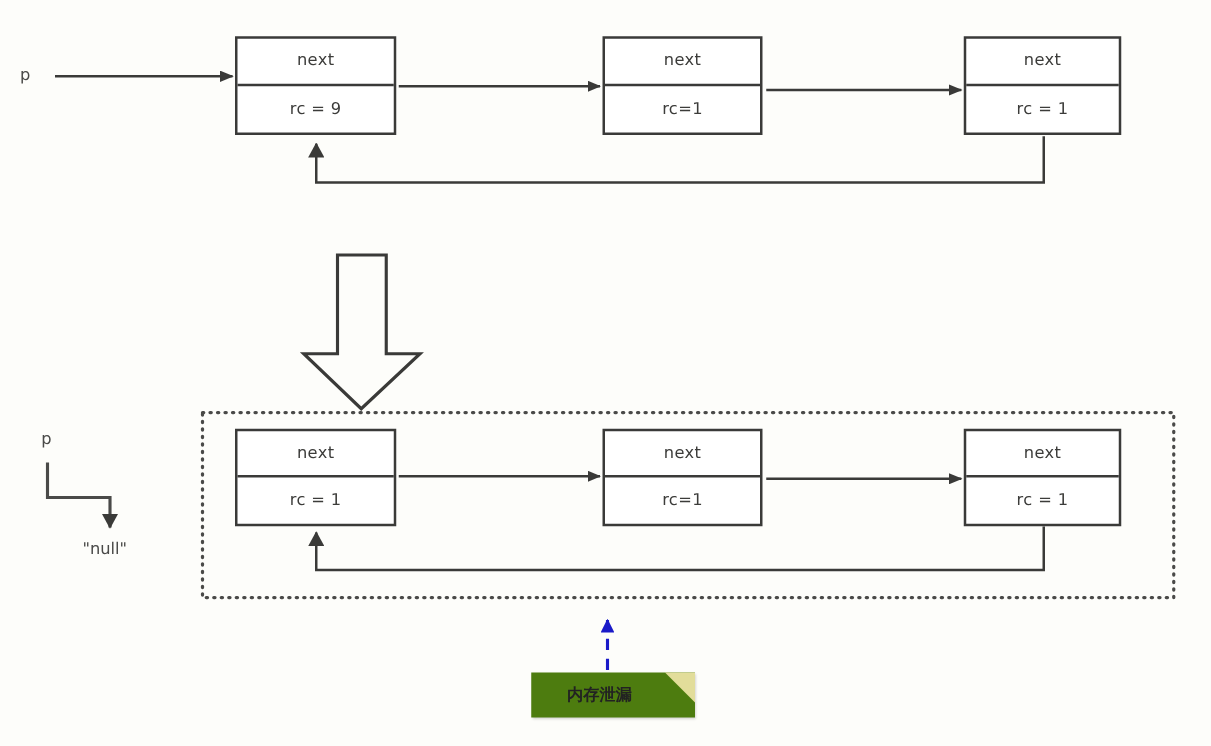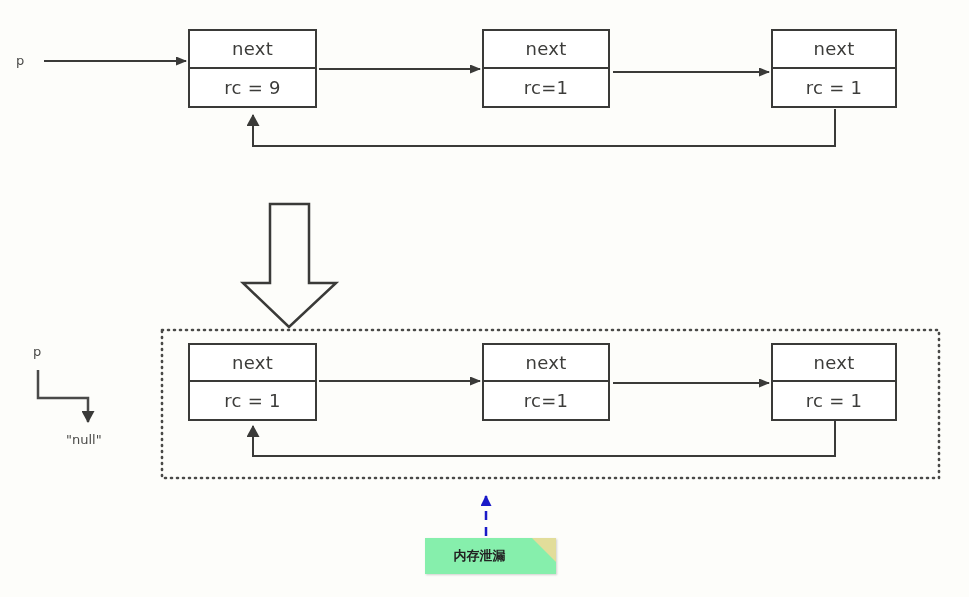--- a/index.html
+++ b/index.html
@@ -26,21 +26,21 @@
     position: absolute;
     border: 2px solid #3a3a38;
     background: #ffffff;
     box-sizing: border-box;
   }
   .node .cell {
     height: 50%;
     display: flex;
     align-items: center;
     justify-content: center;
-    font-size: 18px;
+    font-size: 13px;
     color: #3c3c3a;
     letter-spacing: 0.3px;
     box-sizing: border-box;
     text-align: center;
   }
   .node .cell.top {
     border-bottom: 2px solid #3a3a38;
   }
   
   .lbl {
@@ -49,21 +49,21 @@
     color: #4a4a48;
     white-space: nowrap;
   }
   
   .note {
     position: absolute;
     left: 425px;
     top: 538px;
     width: 131px;
     height: 36px;
-    background: #86efac;
+    background: #4d7c0f;
     box-shadow: 1px 1px 2px rgba(0,0,0,0.18);
   }
   .note .fold {
     position: absolute;
     right: 0;
     top: 0;
     width: 0; height: 0;
     border-left: 24px solid transparent;
     border-top: 24px solid #e2dd9a;
   }

